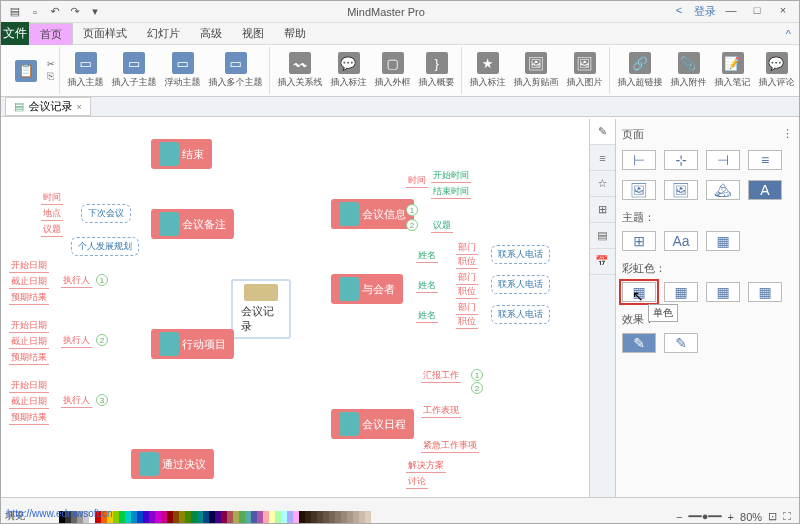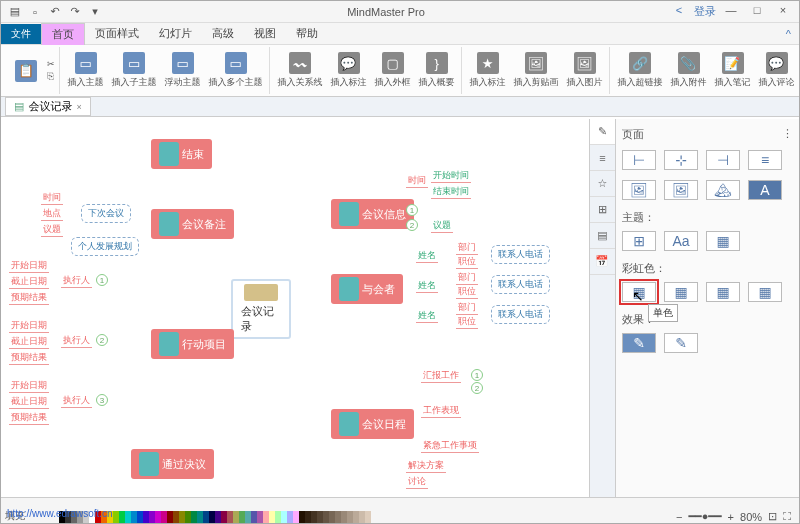--- a/index.html
+++ b/index.html
@@ -4,21 +4,21 @@
 <style>
 *{margin:0;padding:0;box-sizing:border-box;font-family:"Microsoft YaHei",SimSun,sans-serif;font-size:11px;user-select:none}
 body{width:800px;height:524px;background:#fff;position:relative;overflow:hidden;border:1px solid #aaa}
 .titlebar{height:22px;background:#f5f5f5;display:flex;align-items:center;border-bottom:1px solid #ddd}
 .qat{display:flex;gap:4px;padding:0 6px}
 .qat span{width:16px;height:16px;display:flex;align-items:center;justify-content:center;color:#555}
 .title{flex:1;text-align:center;color:#555;font-size:11px}
 .winbtns{display:flex;gap:2px;padding:0 4px}
 .winbtns span{width:24px;text-align:center;color:#555}
 .menubar{height:22px;background:#f5f5f5;display:flex;align-items:center;border-bottom:1px solid #ddd}
-.file-tab{background:#0369a1;color:#fff;padding:3px 10px;font-size:10px}
+.file-tab{background:#14532d;color:#fff;padding:3px 2px;font-size:12px}
 .menu-tab{padding:3px 10px;color:#444;font-size:11px}
 .menu-tab.active{background:#f0abfc;border:1px solid #ccc;border-bottom:none}
 .menu-right{margin-left:auto;display:flex;gap:6px;padding:0 8px;color:#4a7ab8}
 .ribbon{height:52px;background:#fcfcfc;border-bottom:1px solid #ccc;display:flex;padding:2px 4px;gap:2px}
 .rgroup{display:flex;gap:4px;border-right:1px solid #ddd;padding:0 4px;align-items:center}
 .rbtn{display:flex;flex-direction:column;align-items:center;gap:2px;padding:2px;color:#555;min-width:34px}
 .rbtn .ico{width:22px;height:22px;background:#6a8fbf;border-radius:2px;display:flex;align-items:center;justify-content:center;color:#fff;font-size:13px}
 .rbtn .ico.gray{background:#888}
 .rbtn .lbl{font-size:9px;white-space:nowrap}
 .rsmall{display:flex;flex-direction:column;gap:2px}

